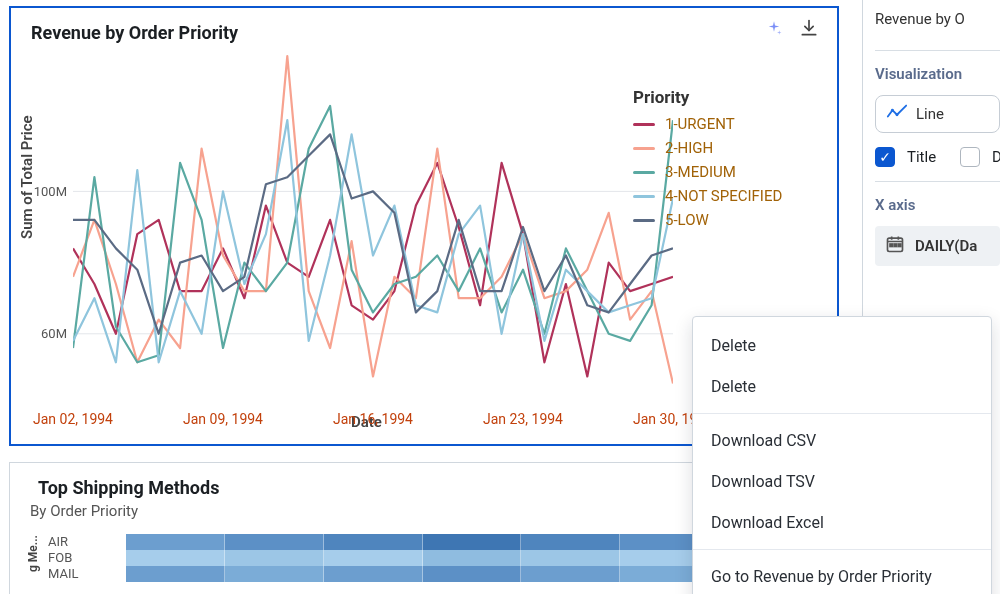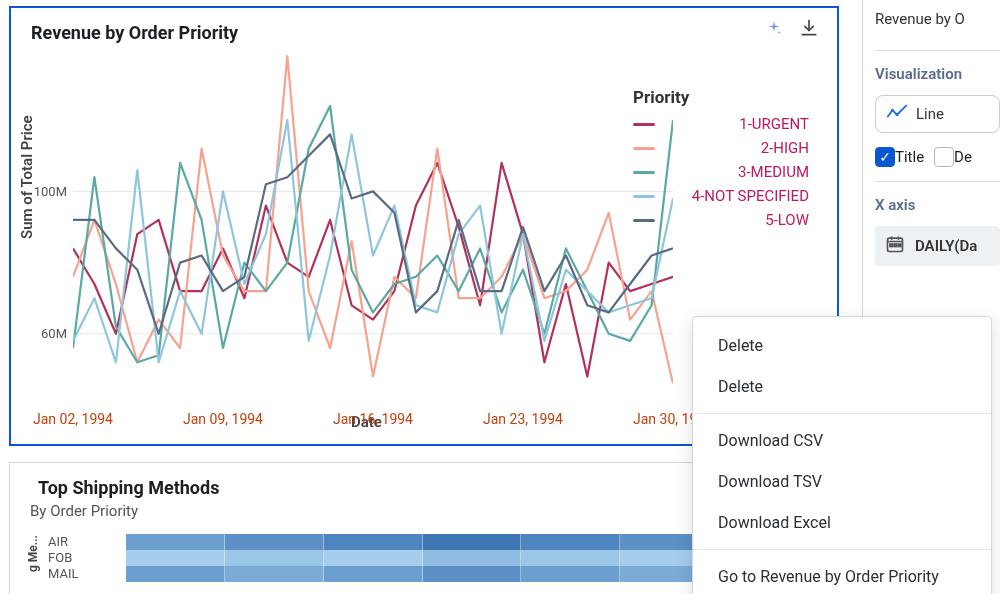--- a/index.html
+++ b/index.html
@@ -113,25 +113,24 @@
   }
   .legend-title {
     font-weight: 700;
     font-size: 17px;
     margin-bottom: 8px;
     color: #333;
   }
   .legend-item {
     display: flex;
     align-items: center;
-    gap: 18px;
-    font-size: 15px;
-    color: #be185d;
+    gap: 10px;
+    font-size: 15px;
+    color: #a16207;
     margin-bottom: 6px;
-    justify-content: space-between;
   }
   .legend-swatch {
     width: 22px;
     height: 3px;
     border-radius: 2px;
   }
 
   
   .heat-card {
     margin-top: 16px;
@@ -238,21 +237,21 @@
     height: 38px;
     overflow: hidden;
     white-space: nowrap;
     font-size: 15px;
     color: #333;
   }
   .viz-icon svg { width: 22px; height: 18px; }
   .checkbox-row {
     display: flex;
     align-items: center;
-    gap: 0;
+    gap: 12px;
     margin-top: 14px;
     font-size: 15px;
     overflow: hidden;
     white-space: nowrap;
   }
   .cbx {
     width: 20px;
     height: 20px;
     border-radius: 4px;
     border: 1.5px solid #aeb6bf;
@@ -295,21 +294,21 @@
     top: 316px;
     width: 300px;
     background: #fff;
     border: 1px solid #d0d7de;
     border-radius: 4px;
     box-shadow: 0 6px 18px rgba(20, 30, 50, 0.15);
     padding: 8px 0;
     z-index: 50;
   }
   .dd-item {
-    padding: 11px 25px;
+    padding: 11px 18px;
     font-size: 16px;
     color: #2a2f36;
     cursor: pointer;
   }
   .dd-sep {
     border: none;
     border-top: 1px solid #e4e8ee;
     margin: 6px 0;
   }
 </style>

